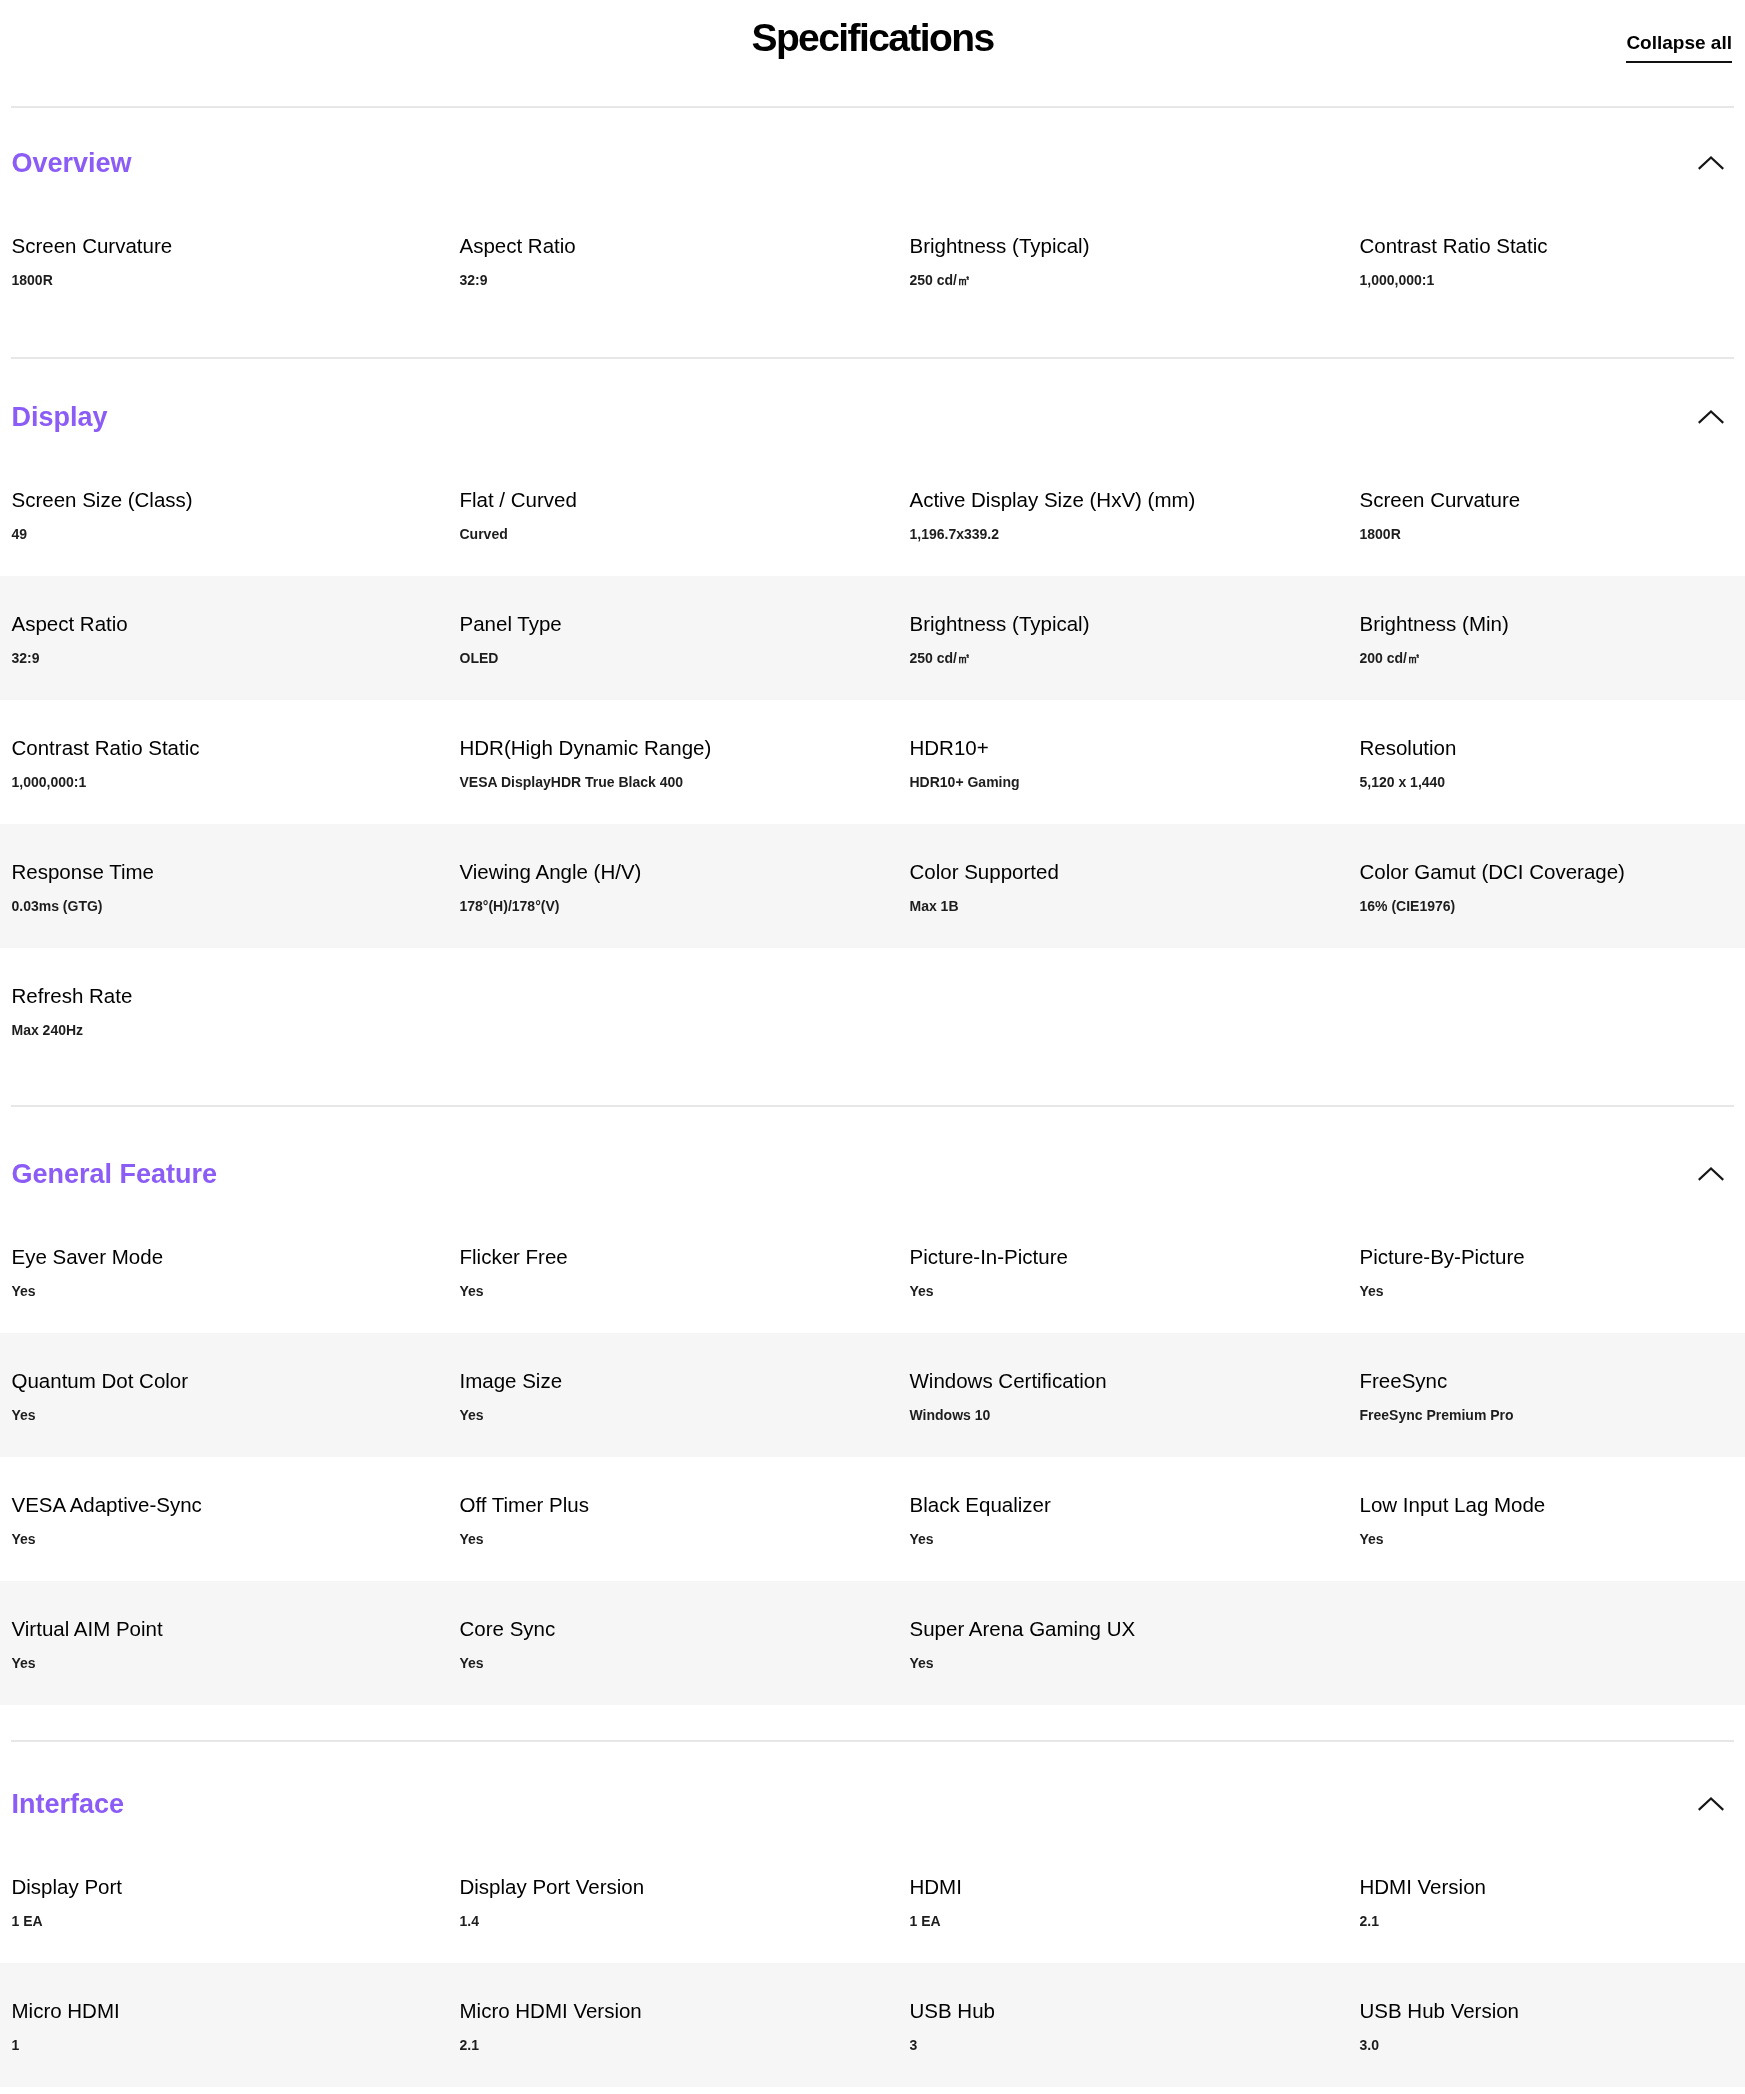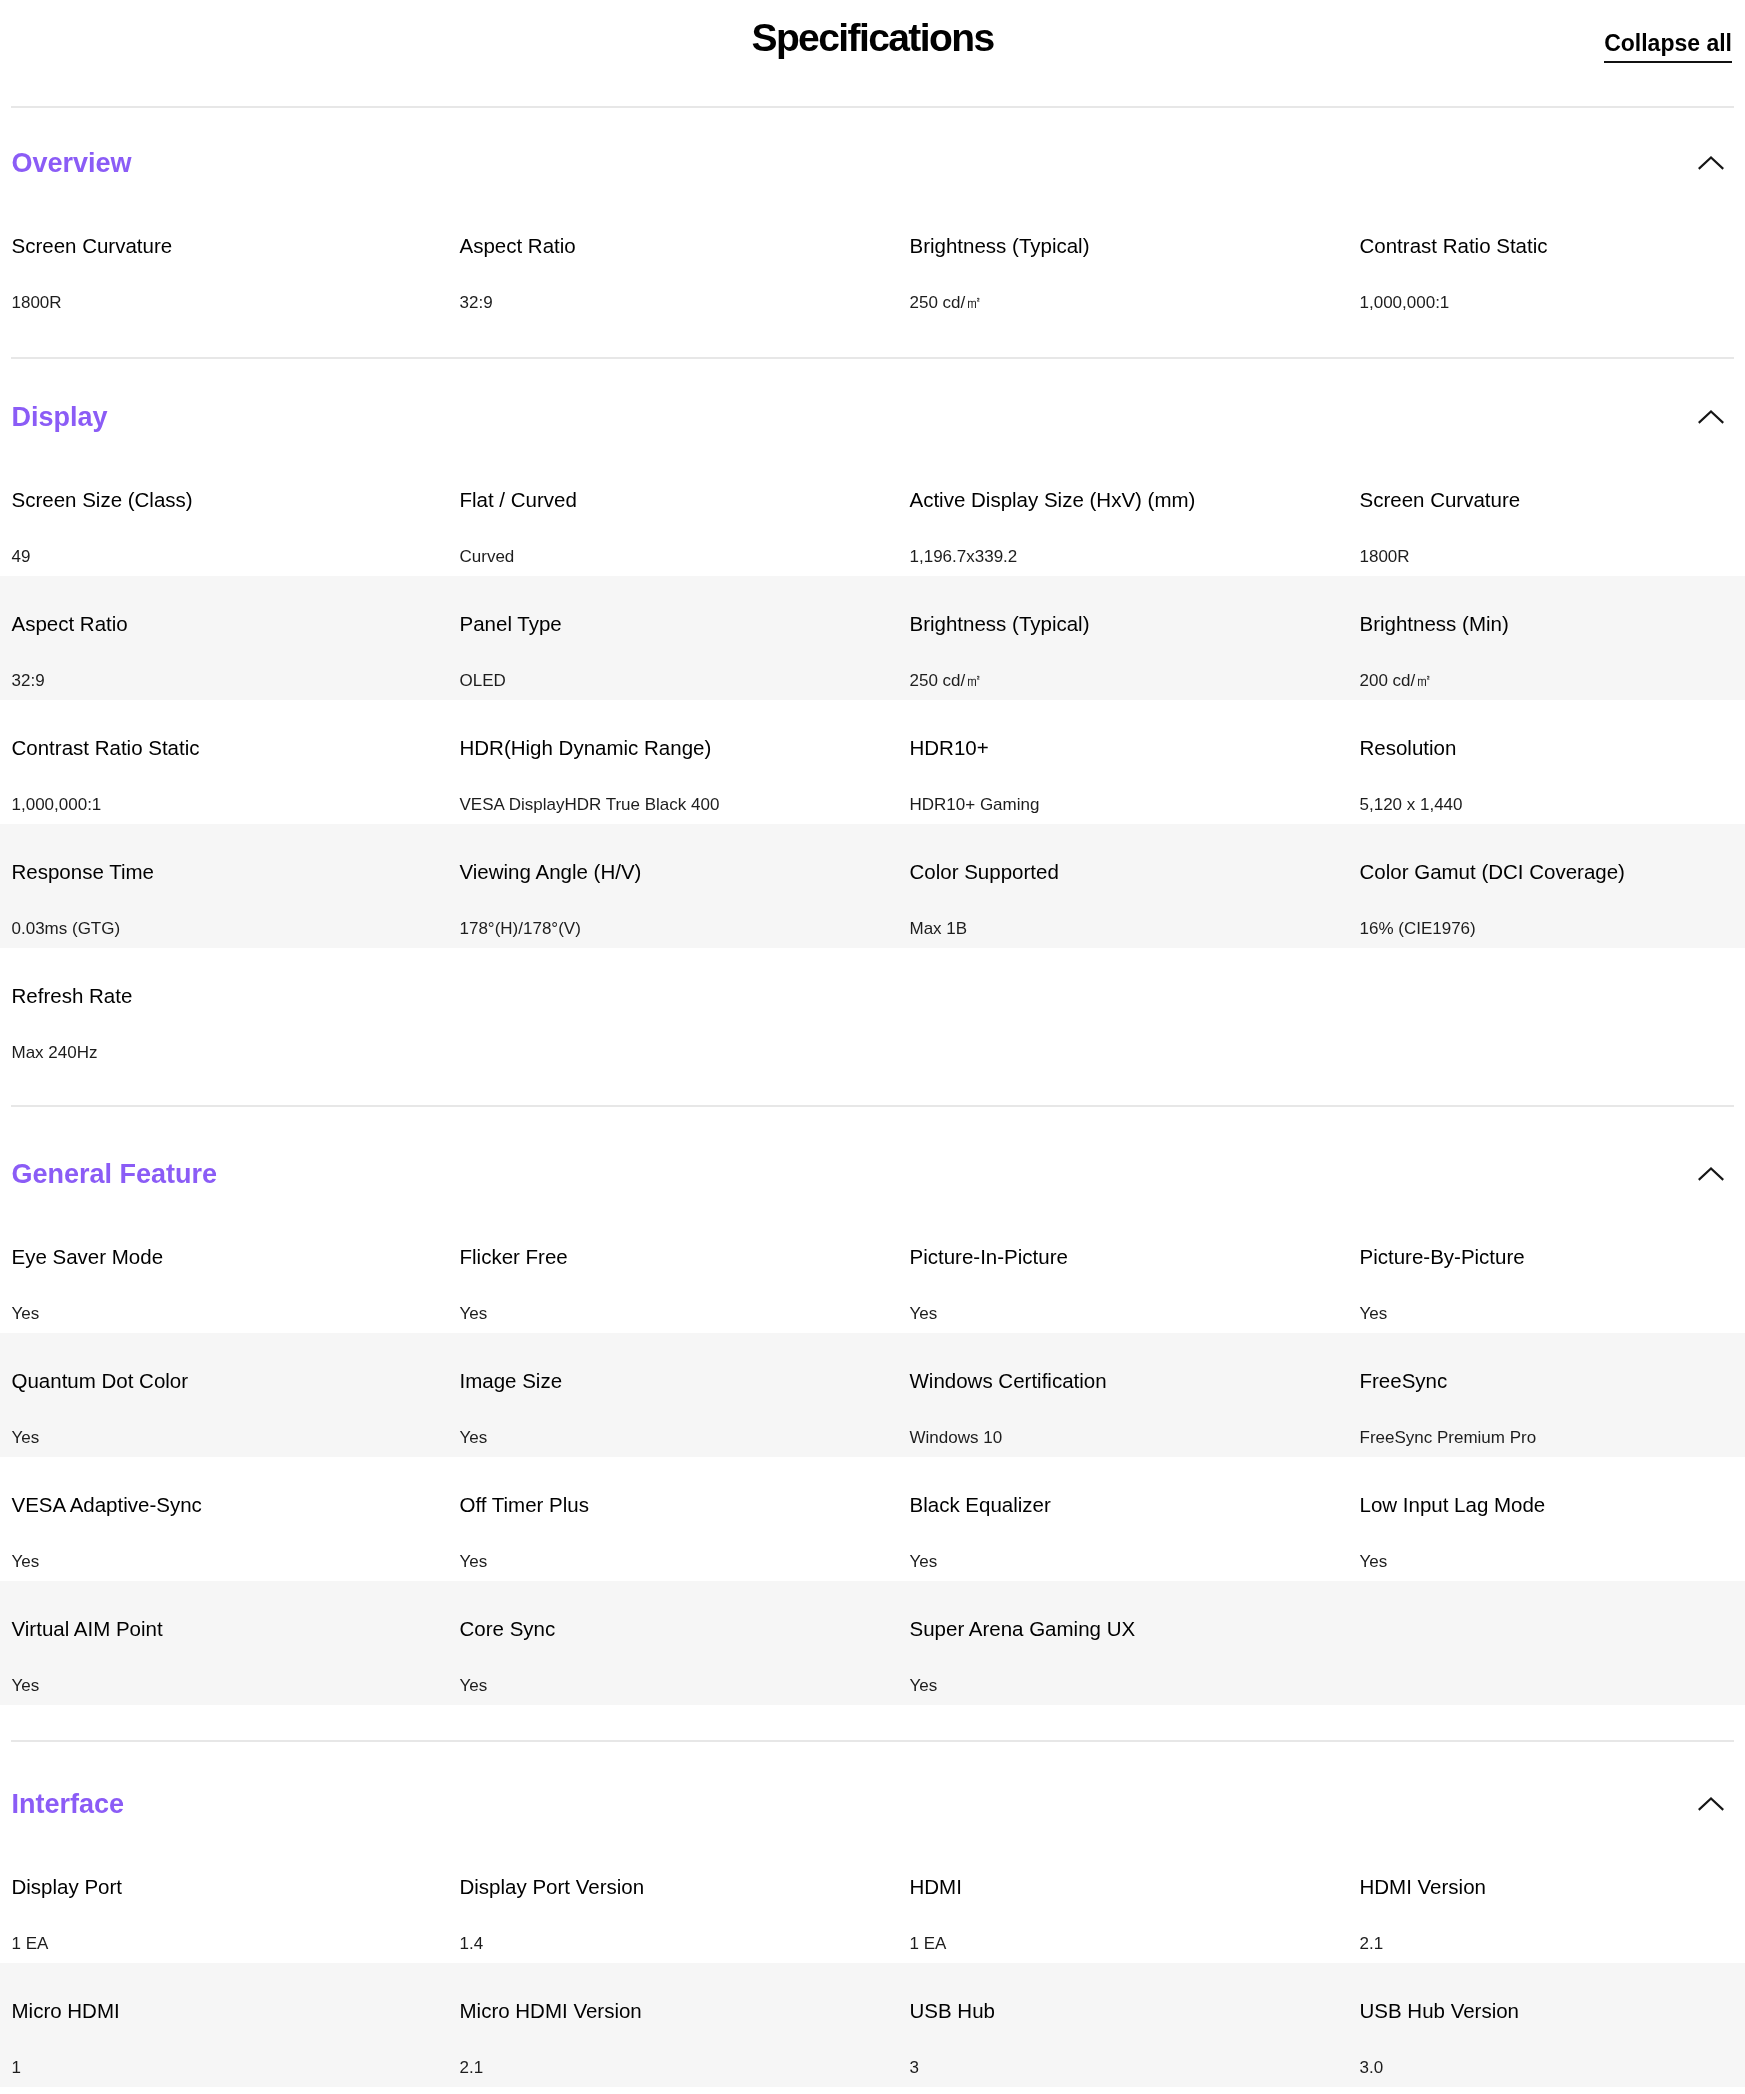--- a/index.html
+++ b/index.html
@@ -23,21 +23,21 @@
     font-size: 39px;
     line-height: 65px;
     font-weight: bold;
     letter-spacing: -1.6px;
     color: #010101;
   }
   .collapse-all {
     position: absolute;
     top: 31px;
     right: 13px;
-    font-size: 23px;
+    font-size: 19px;
     line-height: 24.5px;
     font-weight: bold;
     color: #010101;
     text-decoration: none;
     border-bottom: 2.5px solid #111111;
     padding-bottom: 5.7px;
     cursor: pointer;
   }
 
   
@@ -85,24 +85,24 @@
   }
   .row.striped { background: #f6f6f6; }
   .cell { padding-right: 16.4px; }
   .spec-label {
     font-size: 20.5px;
     line-height: 24.5px;
     font-weight: normal;
     color: #010101;
   }
   .spec-value {
-    margin-top: 32px;
-    font-size: 17px;
+    margin-top: 9px;
+    font-size: 14px;
     line-height: 24.5px;
-    font-weight: normal;
+    font-weight: bold;
     color: #1d1d1d;
   }
 </style>
 </head>
 <body>
 
 <div class="page-header">
   <h1 class="page-title">Specifications</h1>
   <a class="collapse-all">Collapse all</a>
 </div>

